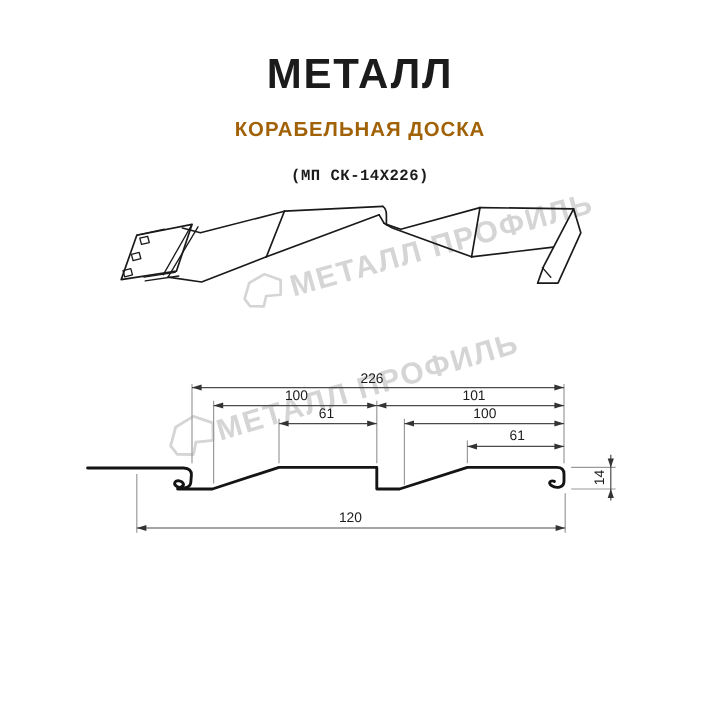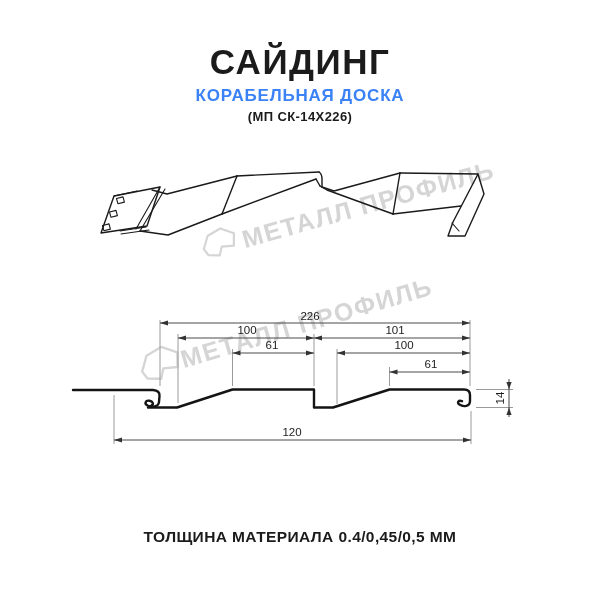--- a/index.html
+++ b/index.html
@@ -1,22 +1,22 @@
 <!DOCTYPE html>
 <html><head>
 <meta charset="utf-8">
 <style>
   html,body{margin:0;padding:0;background:#fff;}
   .page{position:relative;width:600px;height:600px;background:#ffffff;overflow:hidden;
         font-family:"Liberation Sans",sans-serif;color:#1c1c1c;}
   
   .hdr{position:absolute;left:0;top:44px;width:600px;text-align:center;}
   .hdr .t1{font-size:35px;font-weight:800;letter-spacing:1.5px;line-height:1.0;color:#1b1b1b;}
-  .hdr .t2{font-size:17px;font-weight:600;letter-spacing:0.8px;margin-top:7px;color:#3b82f6;}
-  .hdr .t3{font-size:13px;font-weight:600;letter-spacing:0.4px;margin-top:3px;color:#1b1b1b;}
+  .hdr .t2{font-size:17px;font-weight:600;letter-spacing:0.8px;margin-top:19px;color:#a16207;}
+  .hdr .t3{font-size:13px;font-weight:600;letter-spacing:0.4px;margin-top:21px;color:#1b1b1b;font-family:Liberation Mono, monospace;}
   
   .ftr{position:absolute;left:0;top:528px;width:600px;text-align:center;
        font-size:15.5px;font-weight:600;letter-spacing:0.4px;color:#1b1b1b;}
   
   .wm{position:absolute;height:26px;line-height:26px;white-space:nowrap;
       font-size:25px;font-weight:600;letter-spacing:1.5px;color:#d5d5d5;
       transform-origin:0 100%;}
   .wm1{left:246px;top:226px;transform:rotate(-15.7deg);}
   .wm2{left:185px;top:346px;transform:rotate(-16.5deg);}
   svg.art{position:absolute;left:0;top:0;}
@@ -24,21 +24,21 @@
   .dim{position:absolute;font-size:11.5px;font-weight:400;color:#1c1c1c;
        transform:translate(-50%,-50%);white-space:nowrap;}
   .dim.rot{transform:translate(-50%,-50%) rotate(-90deg);}
 </style>
 </head>
 <body>
 
 <div class="page">
 
   <div class="hdr">
-    <div class="t1">САЙДИНГ</div>
+    <div class="t1">МЕТАЛЛ</div>
     <div class="t2">КОРАБЕЛЬНАЯ ДОСКА</div>
     <div class="t3">(МП СК-14Х226)</div>
   </div>
 
   <div class="wm wm1">МЕТАЛЛ ПРОФИЛЬ</div>
   <div class="wm wm2">МЕТАЛЛ ПРОФИЛЬ</div>
 
   <svg class="art" width="600" height="600" viewBox="0 0 600 600">
 
     <g transform="translate(198,234) rotate(-14)" fill="none" stroke="#d5d5d5" stroke-width="2.2" stroke-linejoin="round">
@@ -144,15 +144,14 @@
 
   <span class="dim" style="left:310px;top:316px;">226</span>
   <span class="dim" style="left:247px;top:330px;">100</span>
   <span class="dim" style="left:272px;top:345px;">61</span>
   <span class="dim" style="left:395px;top:330px;">101</span>
   <span class="dim" style="left:404px;top:345px;">100</span>
   <span class="dim" style="left:431px;top:364px;">61</span>
   <span class="dim rot" style="left:500px;top:398px;">14</span>
   <span class="dim" style="left:292px;top:432px;">120</span>
 
-  <div class="ftr">ТОЛЩИНА МАТЕРИАЛА 0.4/0,45/0,5 ММ</div>
 
 </div>
 
 </body></html>

